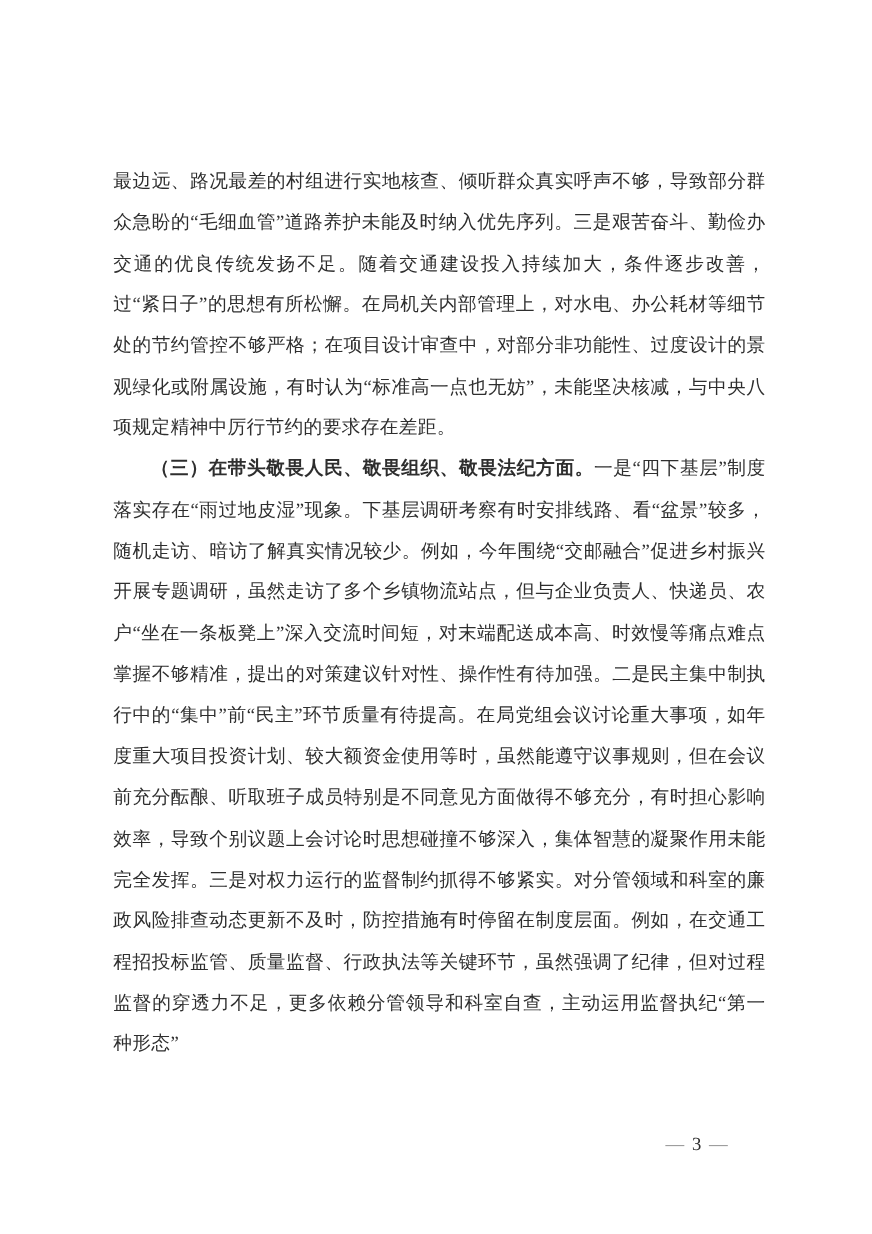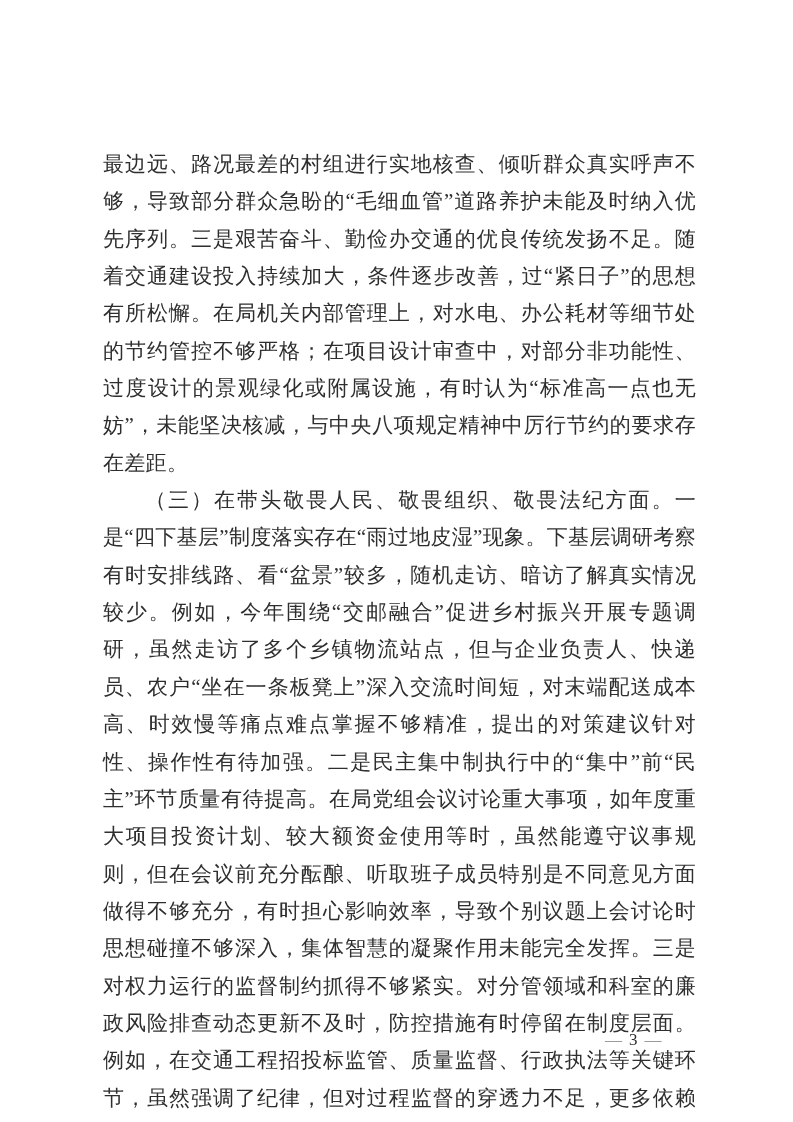--- a/index.html
+++ b/index.html
@@ -17,30 +17,30 @@
     color: #2e2e2e;
   }
   .doc-body {
     position: absolute;
     left: 103px;
     top: 146px;
     width: 593px;
   }
   .para {
     margin: 0;
-    font-size: 21px;
+    font-size: 17px;
     line-height: 37.35px;
     text-align: justify;
     letter-spacing: 0.3px;
   }
   .para.first-line-indent {
     text-indent: 2em;
   }
   .section-heading {
-    font-weight: normal;
+    font-weight: bold;
   }
   .page-footer {
     position: absolute;
     left: 598px;
     top: 1030px;
     font-size: 17px;
     color: #3a3a3a;
     white-space: nowrap;
   }
   .page-footer .dash {

